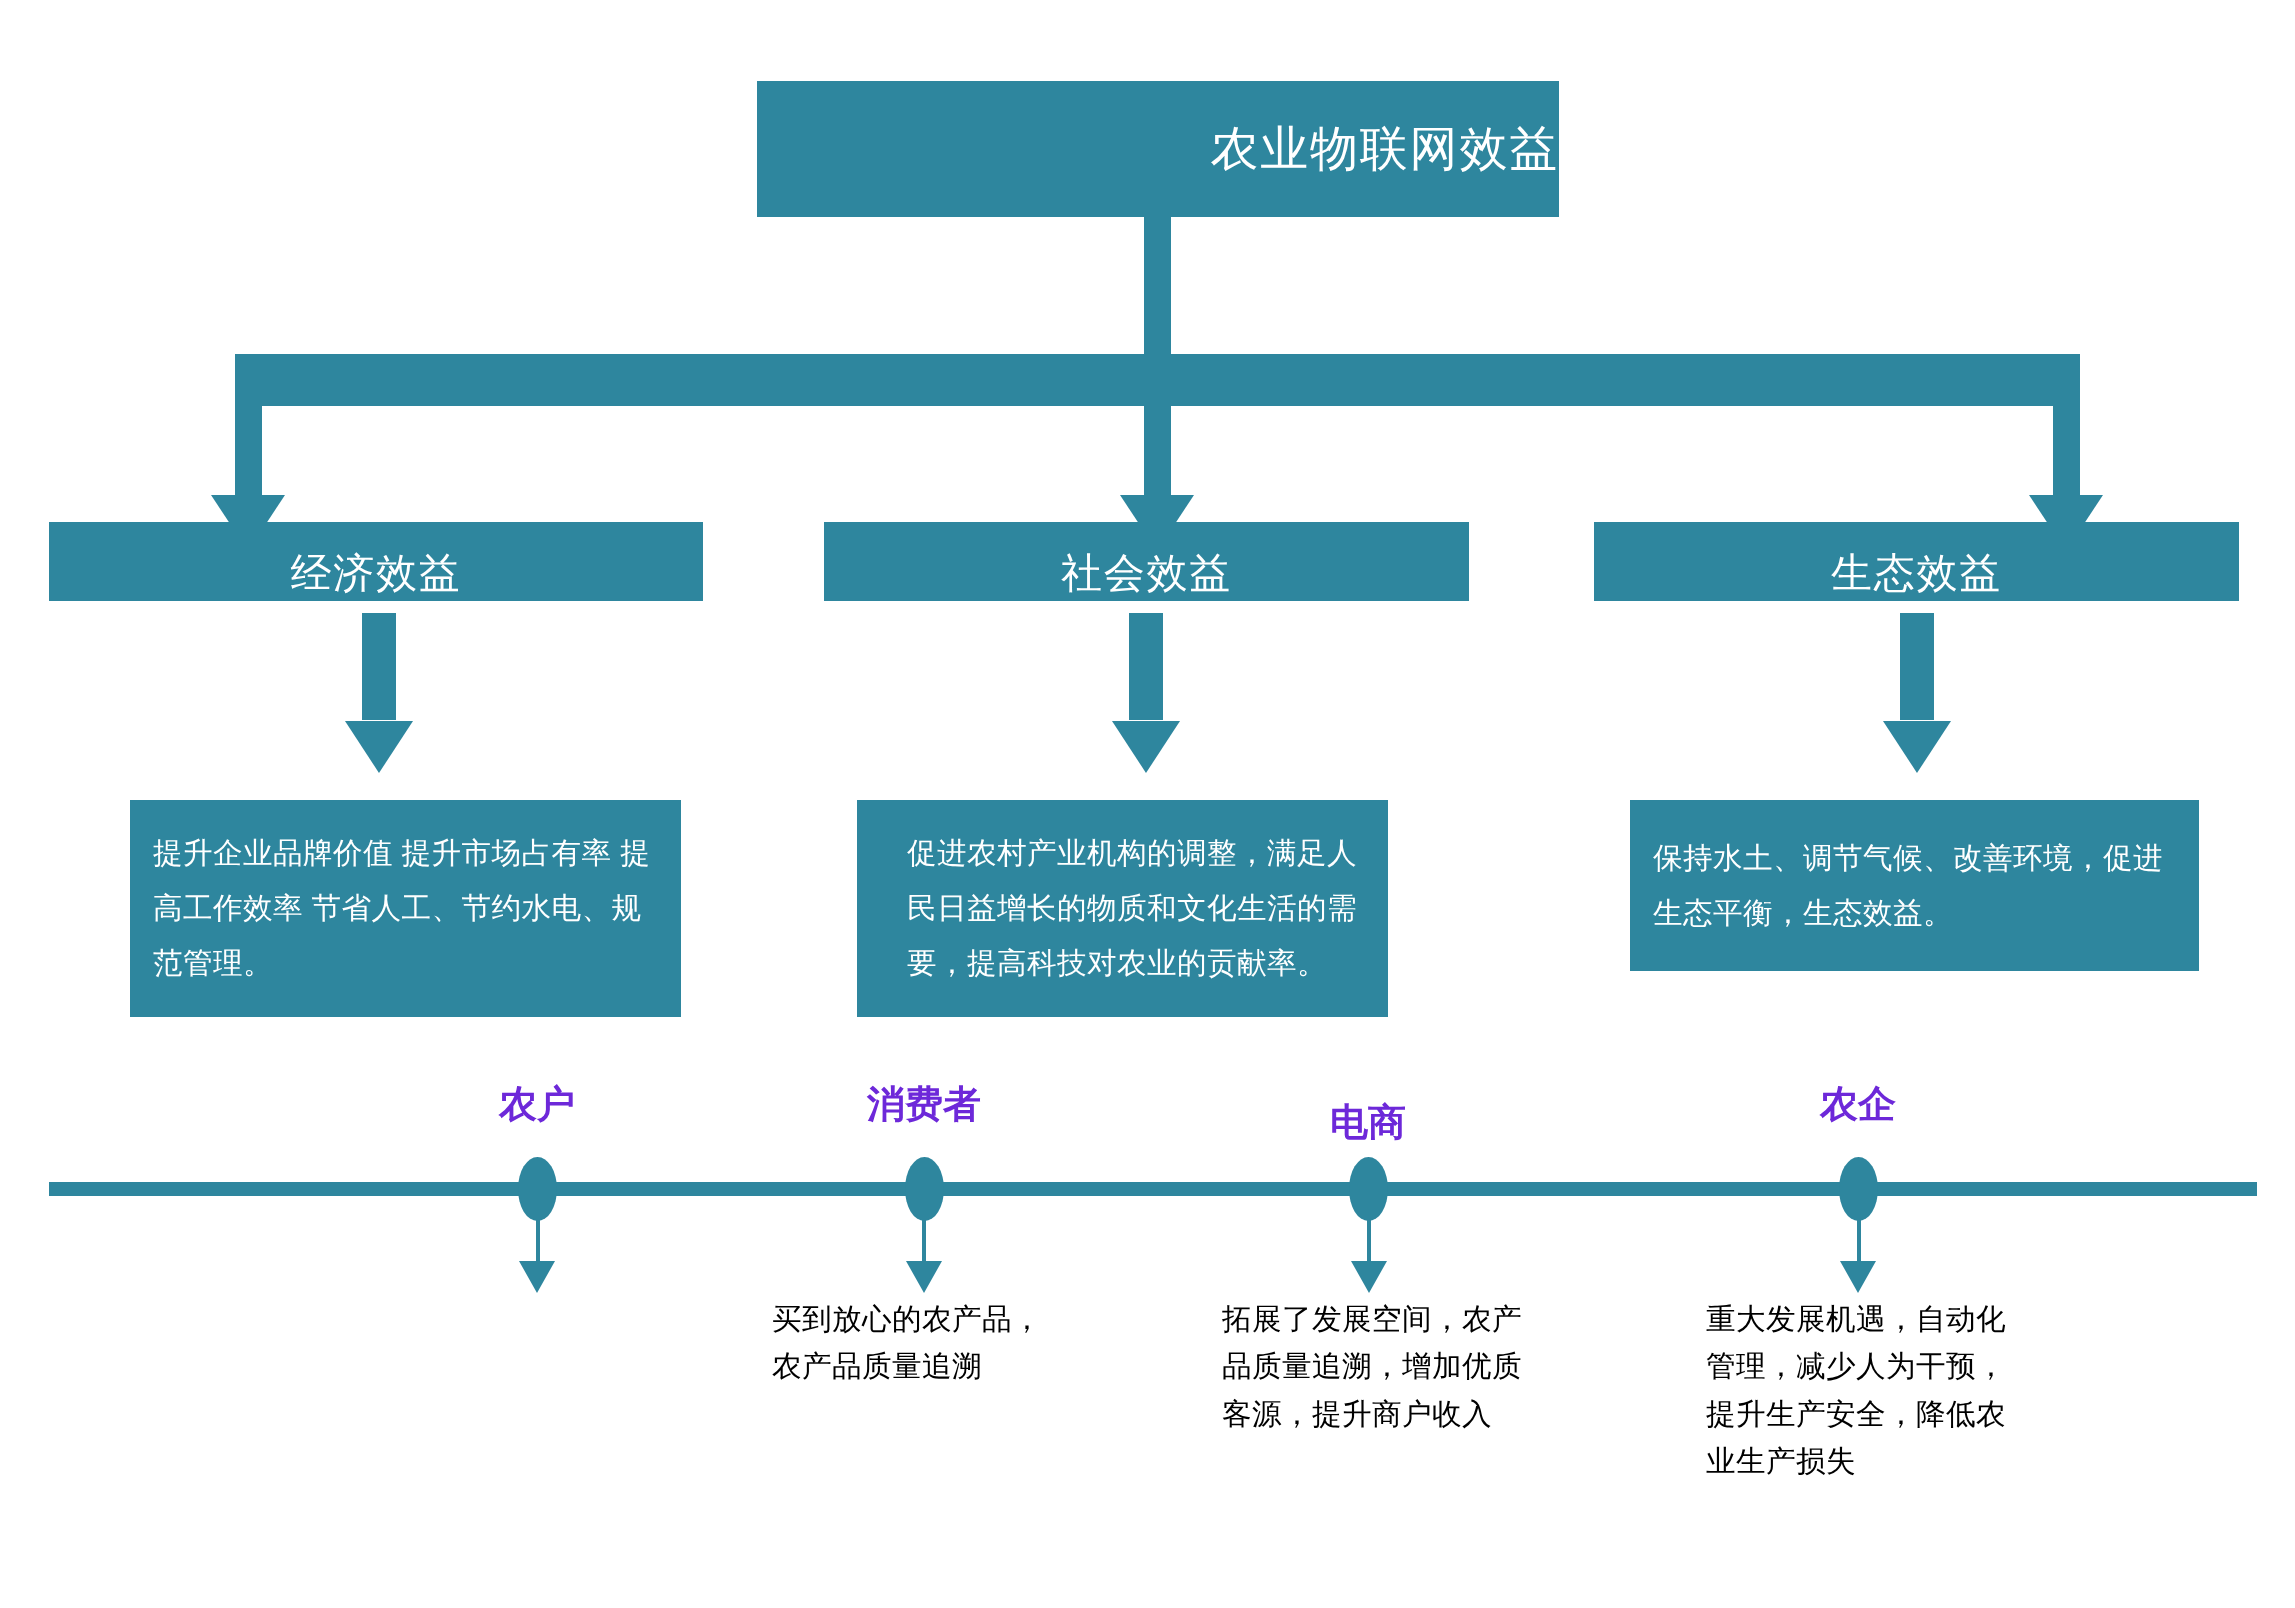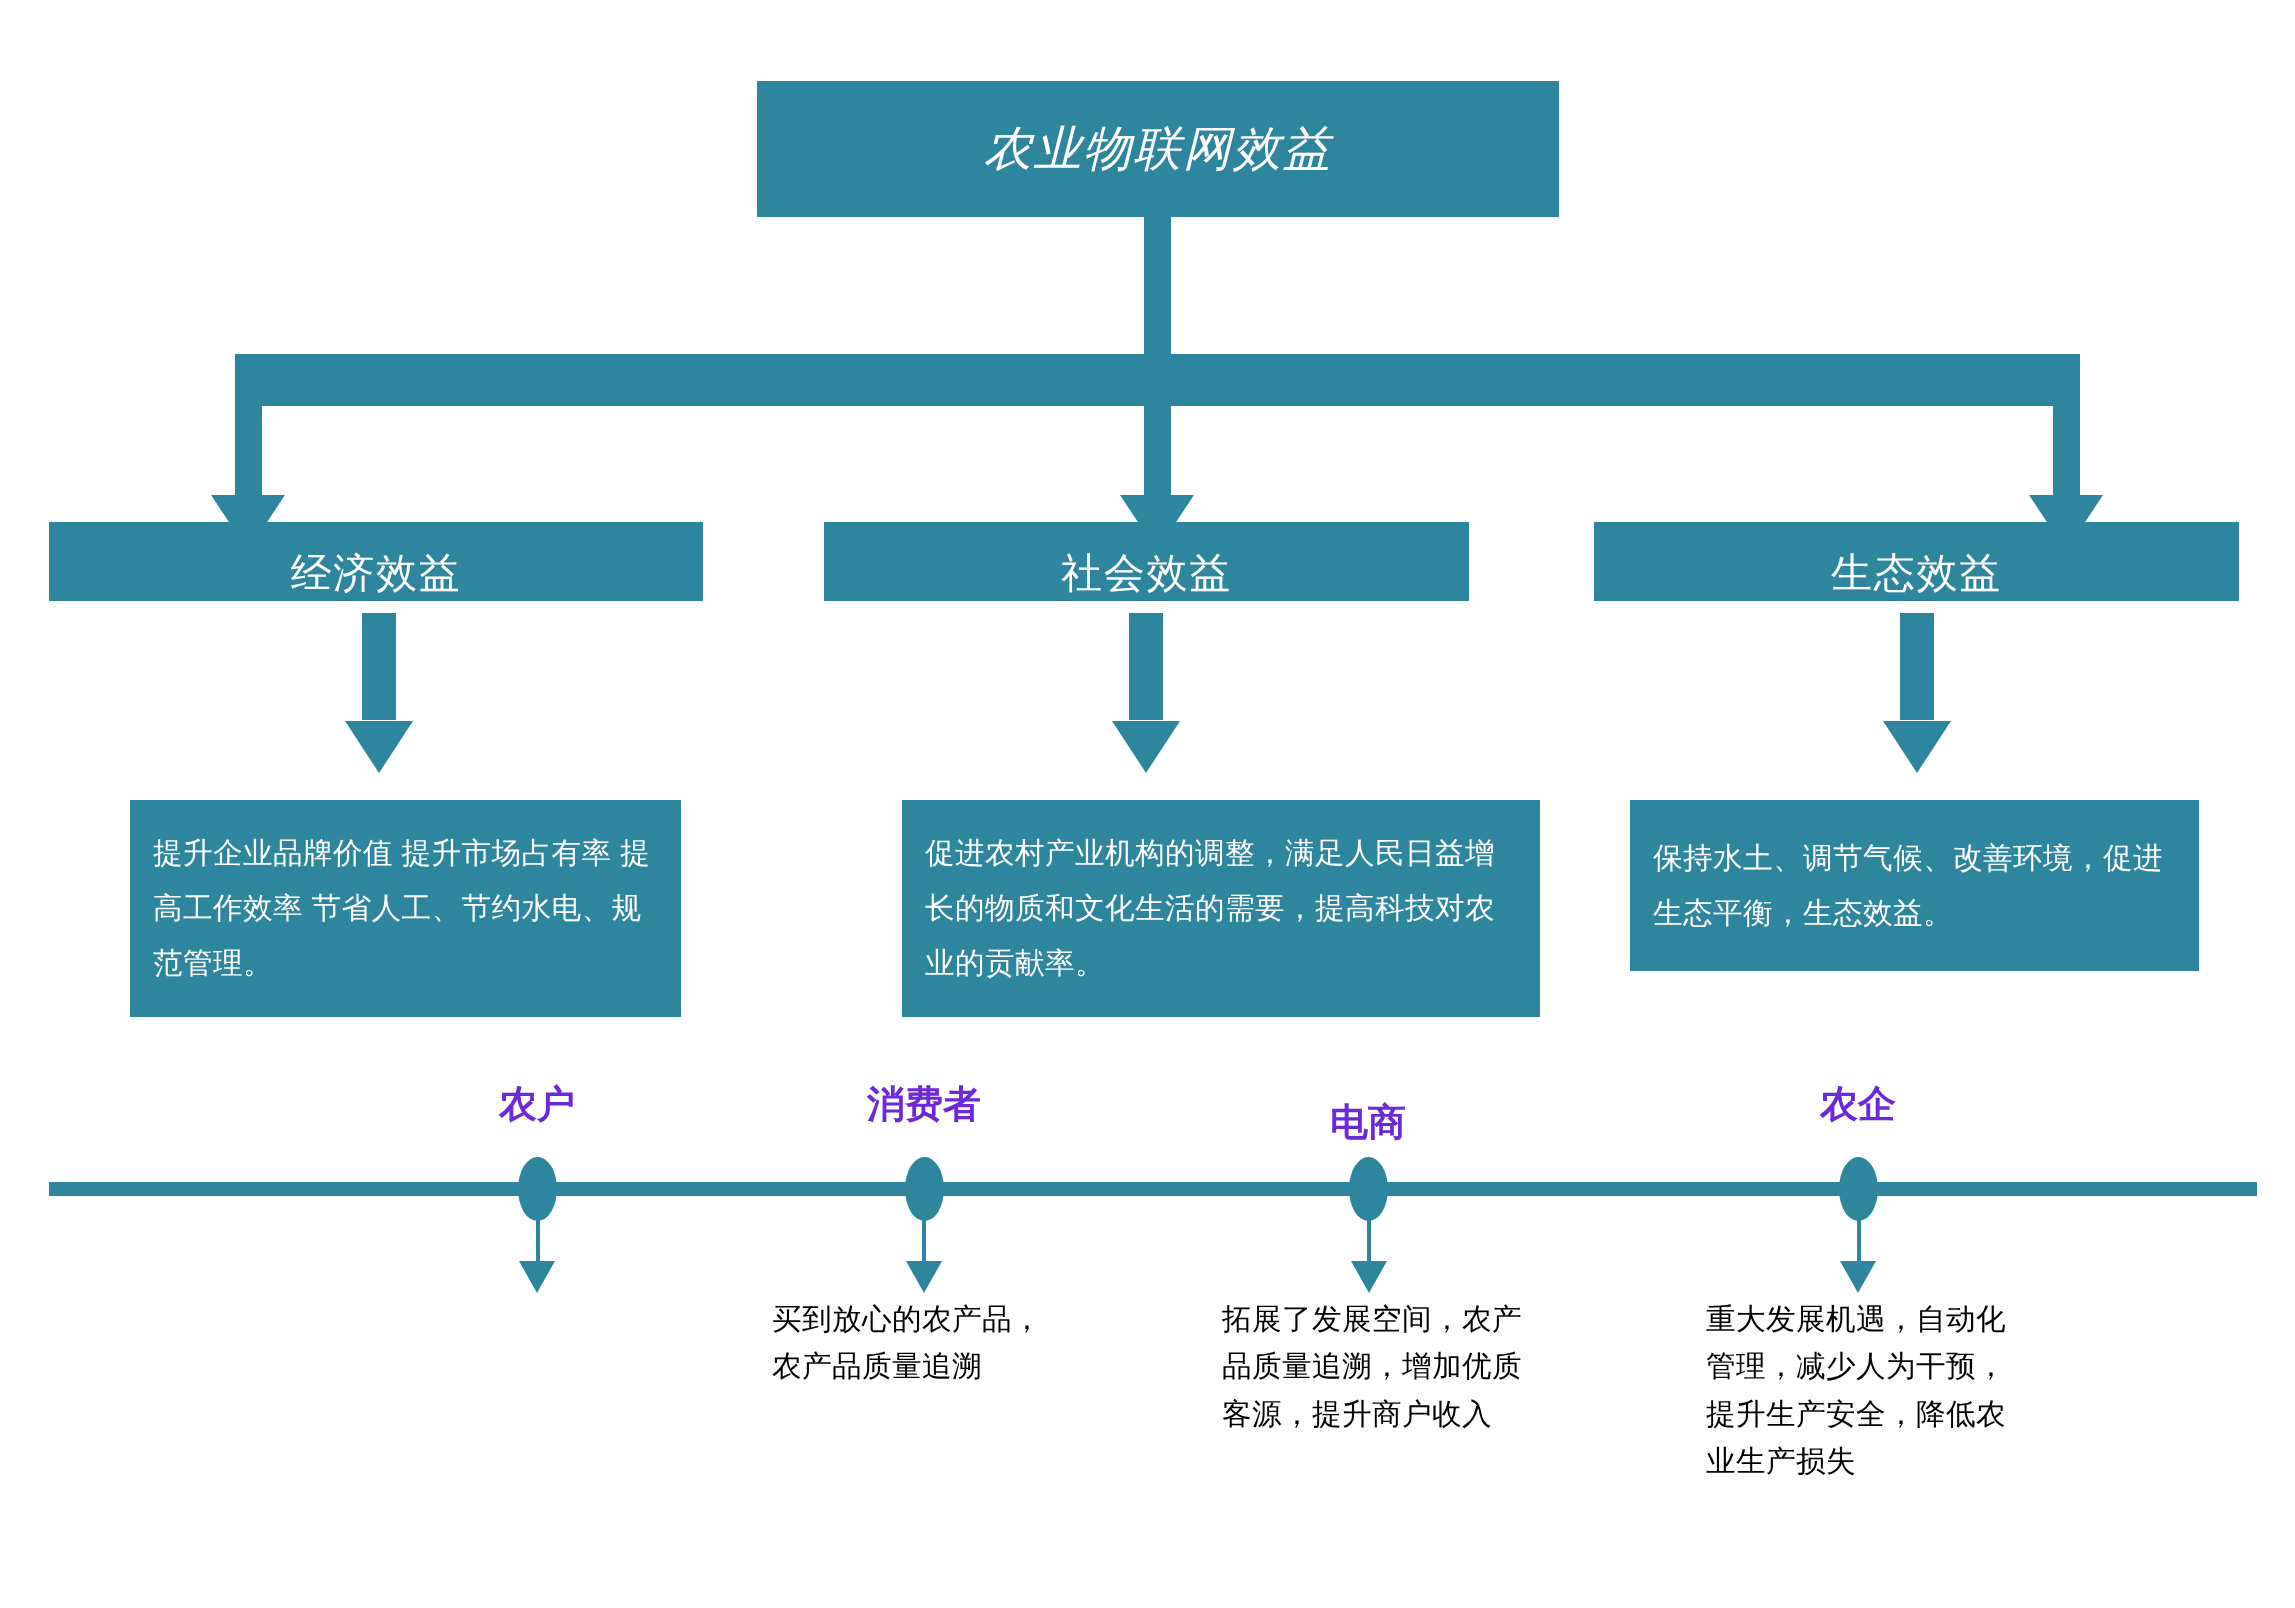--- a/index.html
+++ b/index.html
@@ -23,23 +23,22 @@
 
   
   .title-box {
     left: 757px;
     top: 81px;
     width: 802px;
     height: 136px;
     background: #2E869E;
     display: flex;
     align-items: center;
-    justify-content: center;
+    justify-content: flex-end;
     box-sizing: border-box;
-    font-style: italic;
   }
   .title-box .title-text {
     color: #ffffff;
     font-size: 48px;
     letter-spacing: 1.8px;
     line-height: 1.1;
     white-space: nowrap;
   }
 
   
@@ -127,21 +126,21 @@
     align-items: center;
   }
   .detail-box .detail-text {
     color: #ffffff;
     font-size: 29.6px;
     line-height: 1.85;
     padding: 0 23px;
     letter-spacing: 0.4px;
   }
   .detail-box.d1 { left: 130px;  width: 551px;  height: 217px; }
-  .detail-box.d2 { left: 902px;  width: 638px;  height: 217px; }
+  .detail-box.d2 { left: 857px;  width: 531px;  height: 217px; padding-left: 27px; }
   .detail-box.d3 { left: 1630px; width: 569px;  height: 171px; }
 
   
   .timeline-line {
     left: 49px;
     top: 1182px;
     width: 2208px;
     height: 14.3px;
     background: #2E869E;
   }

